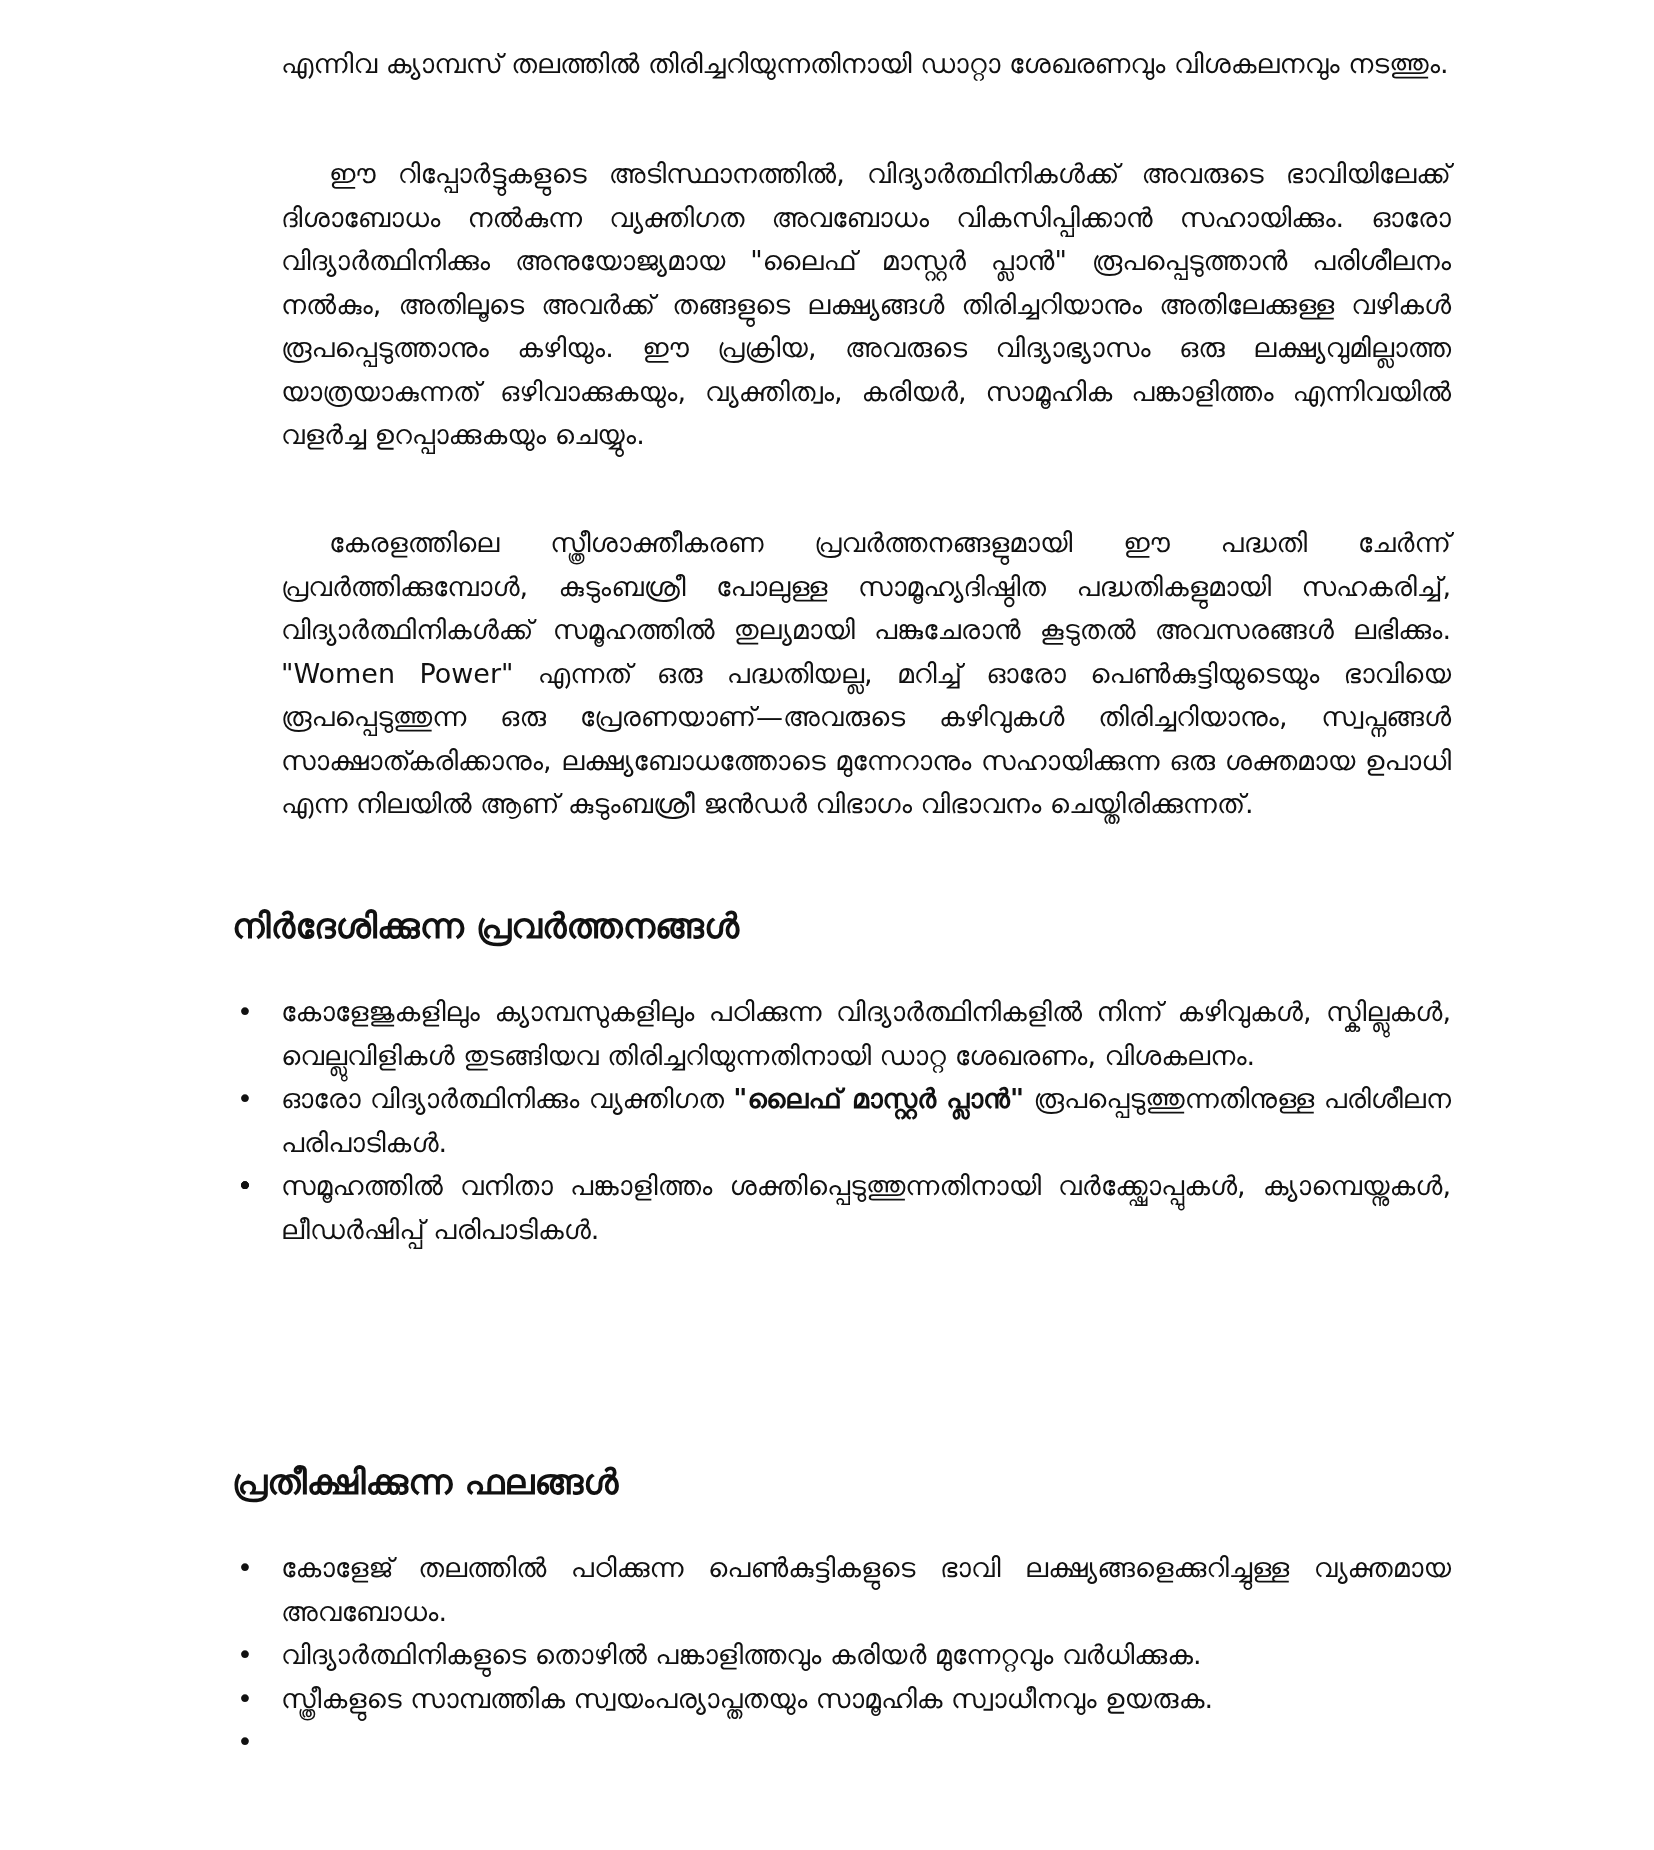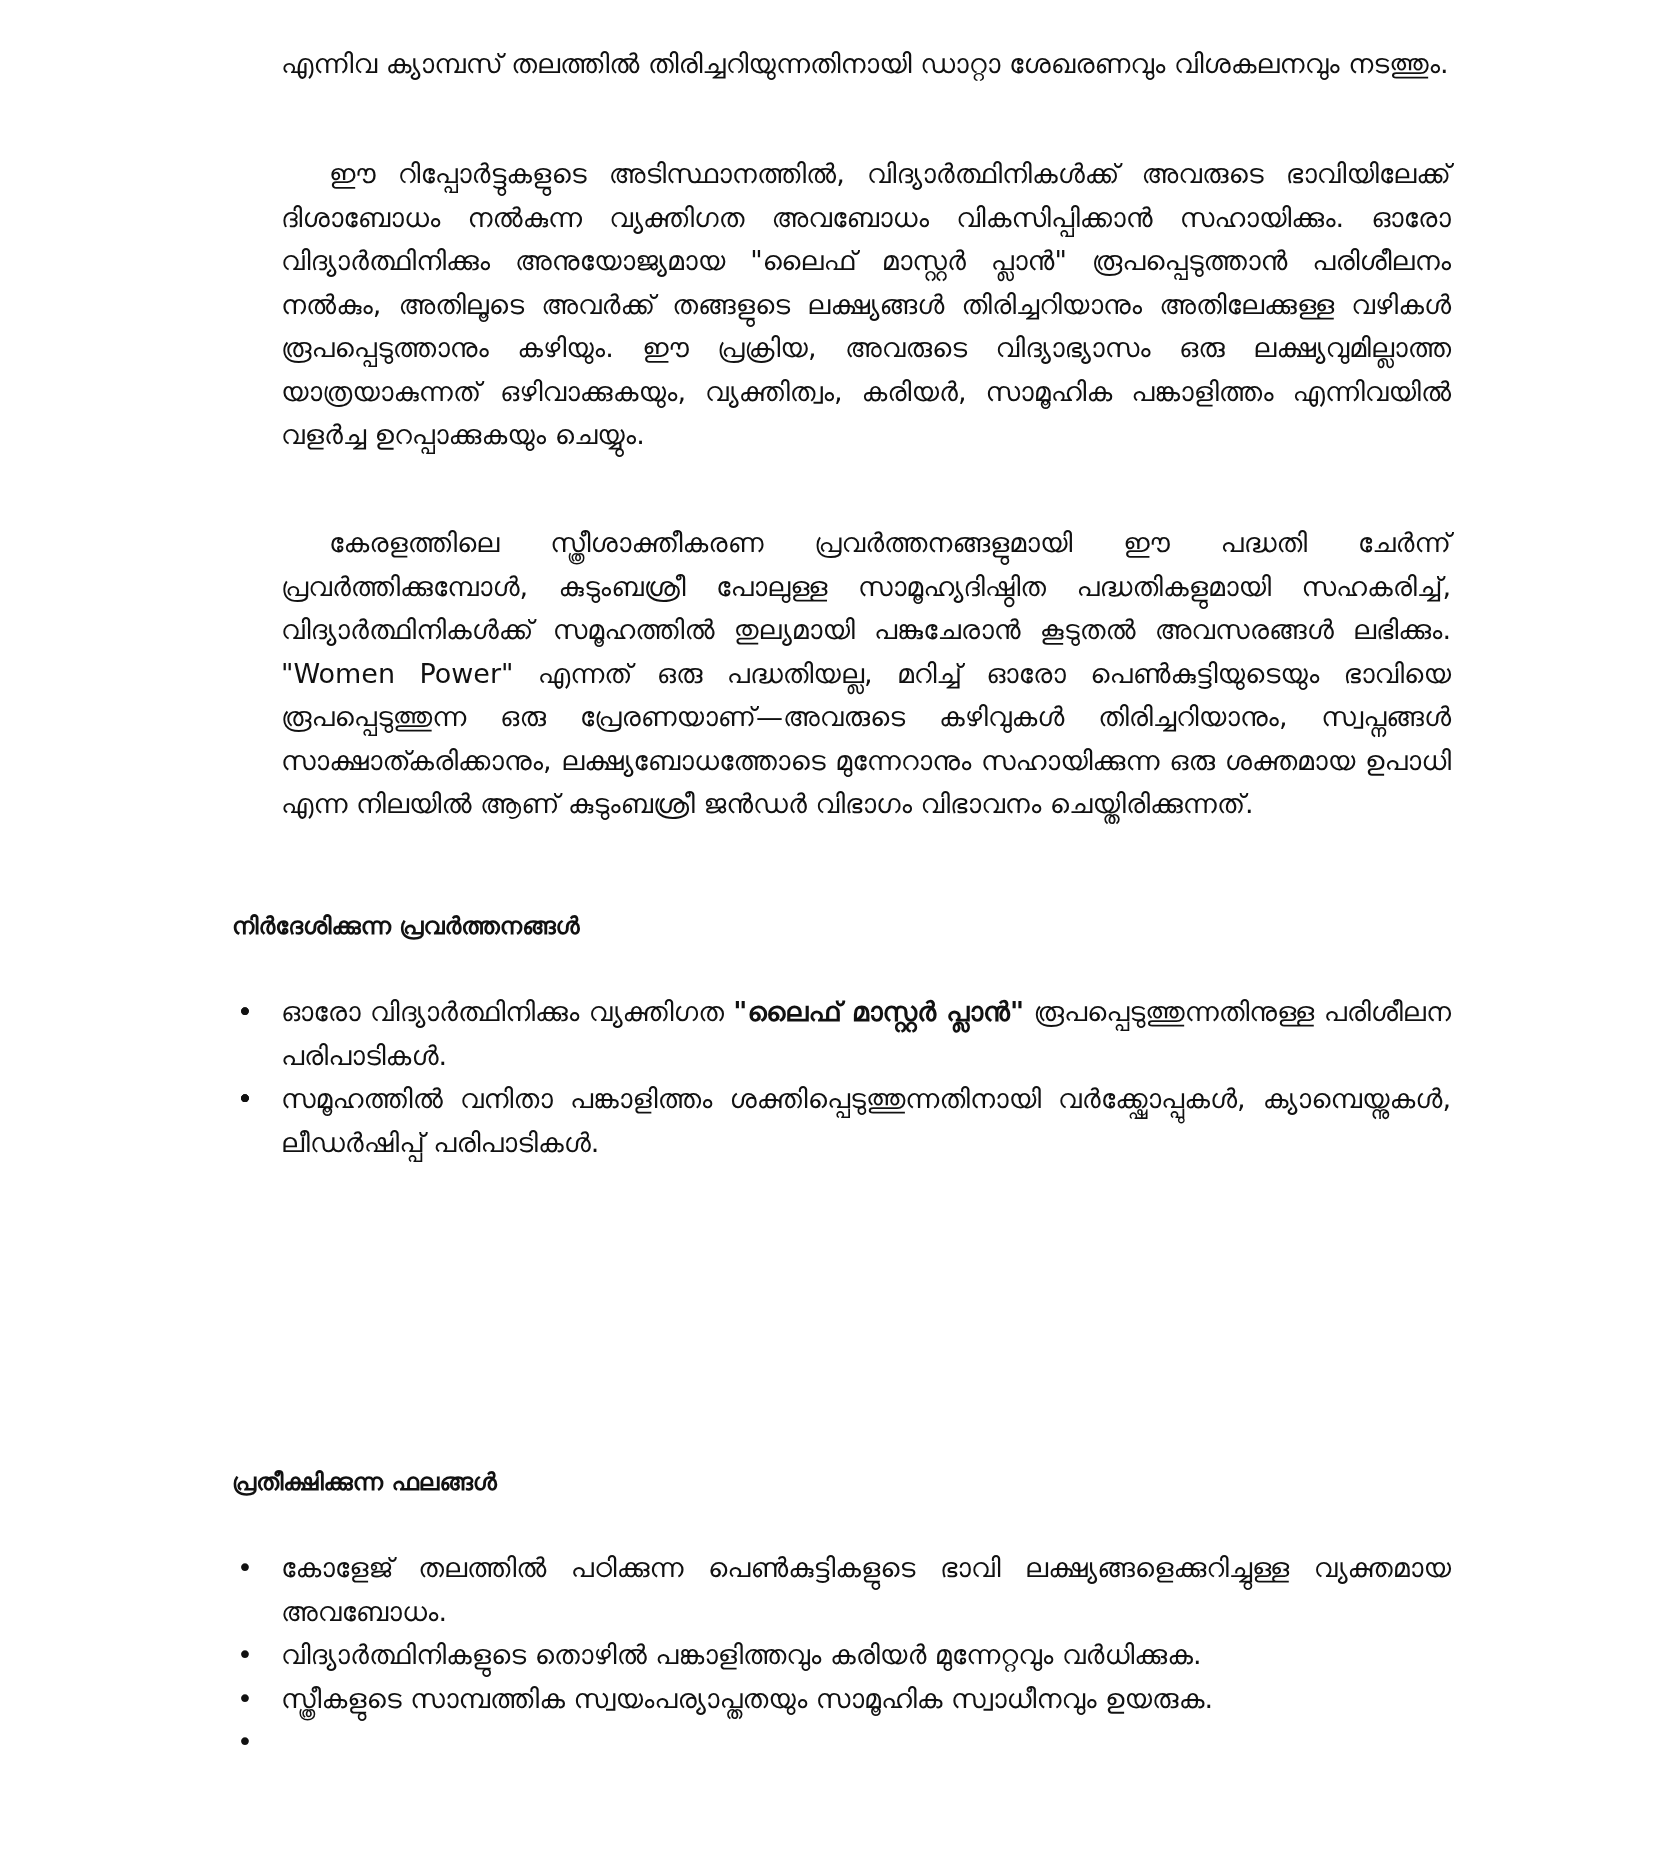--- a/index.html
+++ b/index.html
@@ -13,21 +13,21 @@
   }
   .para {
     position: absolute; left: 281px; width: 1170px;
     font-size: 27px; line-height: 43.5px;
     text-align: justify; text-align-last: left;
     margin: 0;
   }
   .para.indent { text-indent: 48px; }
   .heading {
     position: absolute; left: 232px;
-    font-size: 24px; font-weight: bold; margin: 0; line-height: 40px;
+    font-size: 35px; font-weight: bold; margin: 0; line-height: 40px;
   }
   .list {
     position: absolute; left: 281px; width: 1170px;
     list-style: none; margin: 0; padding: 0;
     font-size: 27px; line-height: 43.5px;
   }
   .list li {
     position: relative; text-align: justify; text-align-last: left;
     margin: 0 0 0 0;
   }
@@ -46,20 +46,21 @@
 
   <p class="para indent" style="top:152px;">ഈ റിപ്പോർട്ടുകളുടെ അടിസ്ഥാനത്തിൽ, വിദ്യാർത്ഥിനികൾക്ക് അവരുടെ ഭാവിയിലേക്ക് ദിശാബോധം നൽകുന്ന വ്യക്തിഗത അവബോധം  വികസിപ്പിക്കാൻ സഹായിക്കും. ഓരോ വിദ്യാർത്ഥിനിക്കും അനുയോജ്യമായ "ലൈഫ് മാസ്റ്റർ പ്ലാൻ" രൂപപ്പെടുത്താൻ പരിശീലനം നൽകും, അതിലൂടെ അവർക്ക് തങ്ങളുടെ ലക്ഷ്യങ്ങൾ തിരിച്ചറിയാനും അതിലേക്കുള്ള വഴികൾ രൂപപ്പെടുത്താനും കഴിയും. ഈ പ്രക്രിയ, അവരുടെ വിദ്യാഭ്യാസം ഒരു ലക്ഷ്യവുമില്ലാത്ത യാത്രയാകുന്നത് ഒഴിവാക്കുകയും, വ്യക്തിത്വം, കരിയർ, സാമൂഹിക പങ്കാളിത്തം എന്നിവയിൽ വളർച്ച ഉറപ്പാക്കുകയും ചെയ്യും.</p>
 
   <p class="para indent" style="top:521px;">കേരളത്തിലെ സ്ത്രീശാക്തീകരണ പ്രവർത്തനങ്ങളുമായി ഈ പദ്ധതി ചേർന്ന് പ്രവർത്തിക്കുമ്പോൾ, കുടുംബശ്രീ പോലുള്ള സാമൂഹ്യദിഷ്ഠിത പദ്ധതികളുമായി സഹകരിച്ച്, വിദ്യാർത്ഥിനികൾക്ക് സമൂഹത്തിൽ തുല്യമായി പങ്കുചേരാൻ കൂടുതൽ അവസരങ്ങൾ ലഭിക്കും. "Women Power" എന്നത് ഒരു പദ്ധതിയല്ല, മറിച്ച് ഓരോ പെൺകുട്ടിയുടെയും ഭാവിയെ രൂപപ്പെടുത്തുന്ന ഒരു പ്രേരണയാണ്—അവരുടെ കഴിവുകൾ തിരിച്ചറിയാനും, സ്വപ്നങ്ങൾ സാക്ഷാത്കരിക്കാനും, ലക്ഷ്യബോധത്തോടെ മുന്നേറാനും സഹായിക്കുന്ന ഒരു ശക്തമായ ഉപാധി എന്ന നിലയിൽ ആണ് കുടുംബശ്രീ ജൻഡർ വിഭാഗം വിഭാവനം ചെയ്തിരിക്കുന്നത്.</p>
 
   <h2 class="heading" style="top:906px;">നിർദേശിക്കുന്ന പ്രവർത്തനങ്ങൾ</h2>
 
   <ul class="list" style="top:990px;">
     <li>
       <span class="bullet">•</span>
+      <span>കോളേജുകളിലും ക്യാമ്പസുകളിലും പഠിക്കുന്ന വിദ്യാർത്ഥിനികളിൽ നിന്ന് കഴിവുകൾ, സ്കില്ലുകൾ, വെല്ലുവിളികൾ തുടങ്ങിയവ തിരിച്ചറിയുന്നതിനായി ഡാറ്റ ശേഖരണം, വിശകലനം.</span>
     </li>
     <li>
       <span class="bullet">•</span>
       <span>ഓരോ വിദ്യാർത്ഥിനിക്കും വ്യക്തിഗത </span><span class="b">"ലൈഫ് മാസ്റ്റർ പ്ലാൻ"</span><span> രൂപപ്പെടുത്തുന്നതിനുള്ള പരിശീലന പരിപാടികൾ.</span>
     </li>
     <li>
       <span class="bullet">•</span>
     </li>
     <li>
       <span class="bullet">•</span>

